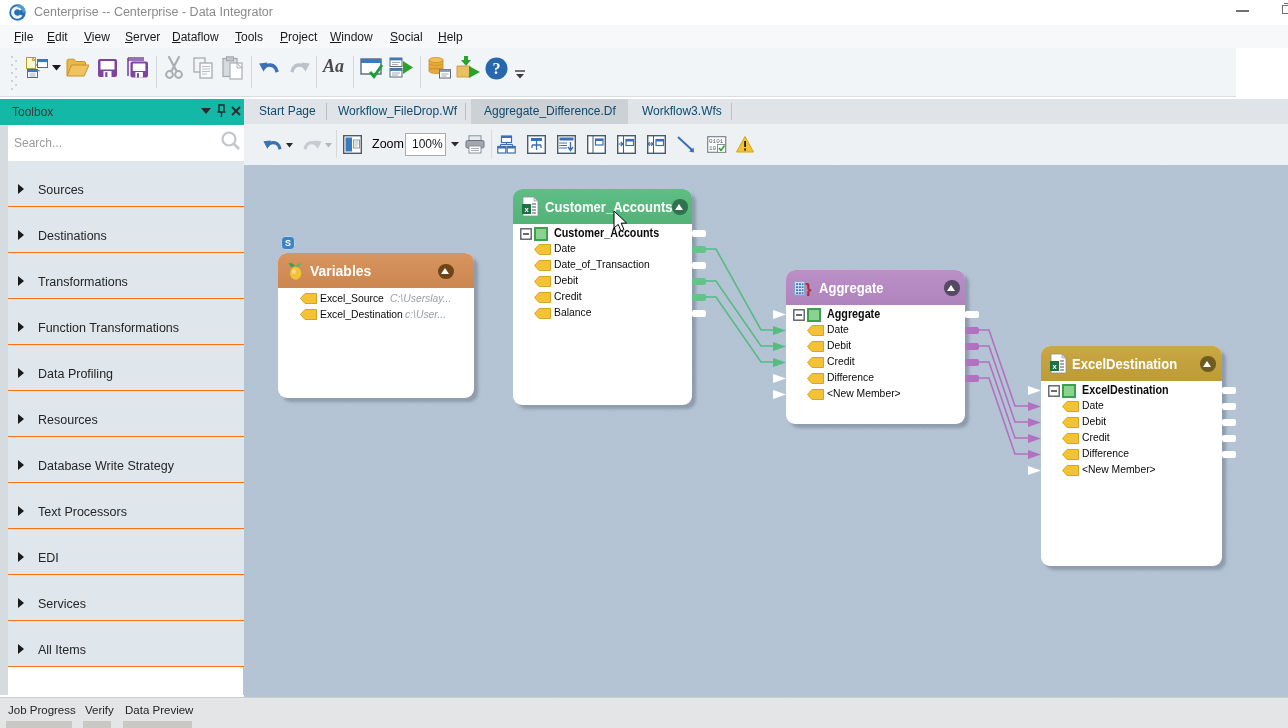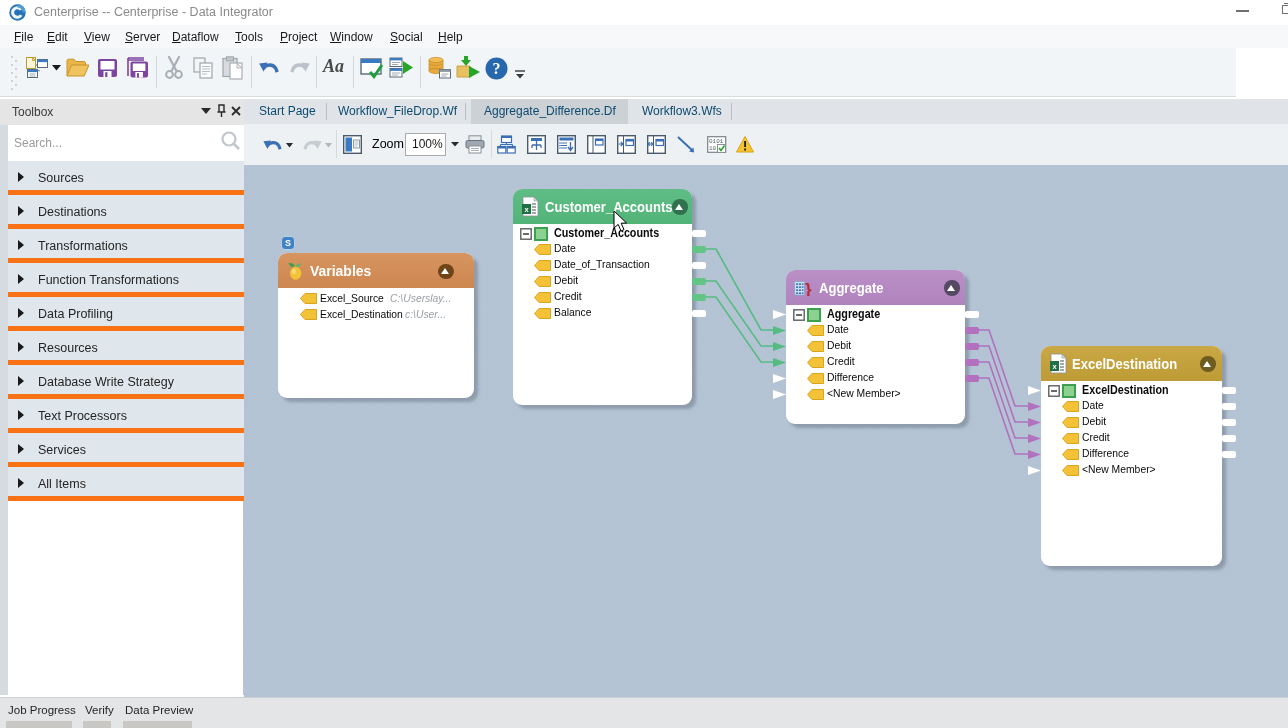--- a/index.html
+++ b/index.html
@@ -18,27 +18,27 @@
 #menubar { left:0; top:25px; width:1288px; height:23px; background:#f6f8f9; font-size:12px; color:#1a1a1a; }
 #menubar span.m { position:absolute; top:5px; }
 #menubar u { text-decoration:underline; }
 
 
 #toolbar { left:0; top:48px; width:1236px; height:49px; background:#f2f5f7; border-bottom:1px solid #d9dde0; }
 .tsep { position:absolute; top:8px; width:1px; height:32px; background:#d4d8db; }
 
 
 #leftpanel { left:0; top:99px; width:244px; height:596px; background:#ffffff; border-right:1px solid #bcc3c9; }
-#tb-head { left:0; top:0; width:244px; height:26px; background:#e5e5e5; }
+#tb-head { left:0; top:0; width:244px; height:26px; background:#14b8a6; }
 #tb-head .t { position:absolute; left:12px; top:6px; font-size:12px; color:#3a3a3a; }
 #tb-gutter { left:0; top:26px; width:8px; height:570px; background:#d6dbdf; }
 #tb-search { left:8px; top:26px; width:236px; height:36px; background:#ffffff; }
 #tb-search .s { position:absolute; left:6px; top:11px; font-size:12px; color:#9a9a9a; }
 #tb-items { left:8px; top:62px; width:236px; background:#dfe6ec; }
-.tbi { position:relative; height:34px; border-bottom:5px solid #f97316; font-size:12.5px; color:#252525; }
+.tbi { position:relative; height:34px; border-bottom:1px solid #f97316; font-size:12.5px; color:#252525;margin-top:12px; }
 .tbi .tri { position:absolute; left:10px; top:11px; width:0; height:0; border-left:6px solid #1a1a1a; border-top:5px solid transparent; border-bottom:5px solid transparent; }
 .tbi .txt { position:absolute; left:30px; top:10px; }
 
 
 #tabstrip { left:244px; top:99px; width:1044px; height:25px; background:#e0e4e8; }
 .tab { position:absolute; top:0; height:25px; font-size:12px; color:#0c4a6e; white-space:nowrap;text-decoration:underline; }
 .tab .lbl { position:absolute; top:5px; }
 .tabsep { position:absolute; top:4px; width:1px; height:17px; background:#b9bec3; }
 #tab-active { background:#ccd1d5; }
 
@@ -271,20 +271,24 @@
         <span class="tri"></span>
         <span class="txt">Resources</span>
       </div>
     <div class="tbi">
         <span class="tri"></span>
         <span class="txt">Database Write Strategy</span>
       </div>
     <div class="tbi">
         <span class="tri"></span>
         <span class="txt">Text Processors</span>
+      </div>
+    <div class="tbi">
+        <span class="tri"></span>
+        <span class="txt">EDI</span>
       </div>
     <div class="tbi">
         <span class="tri"></span>
         <span class="txt">Services</span>
       </div>
     <div class="tbi">
         <span class="tri"></span>
         <span class="txt">All Items</span>
       </div>
   </div>

